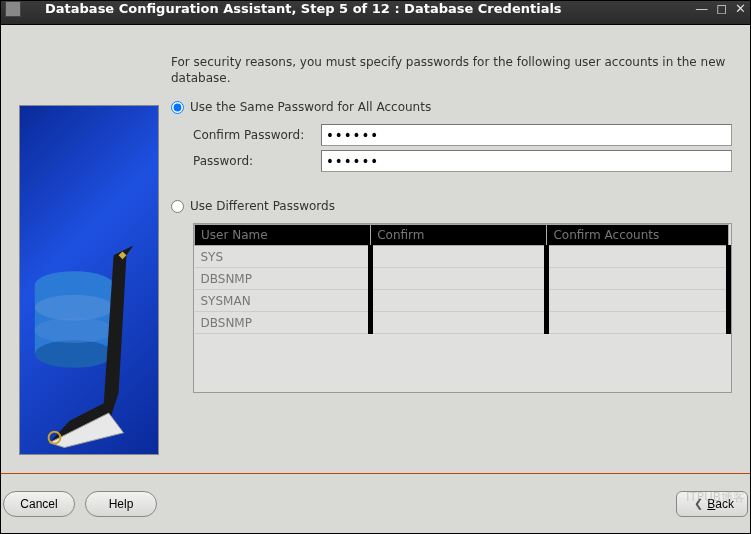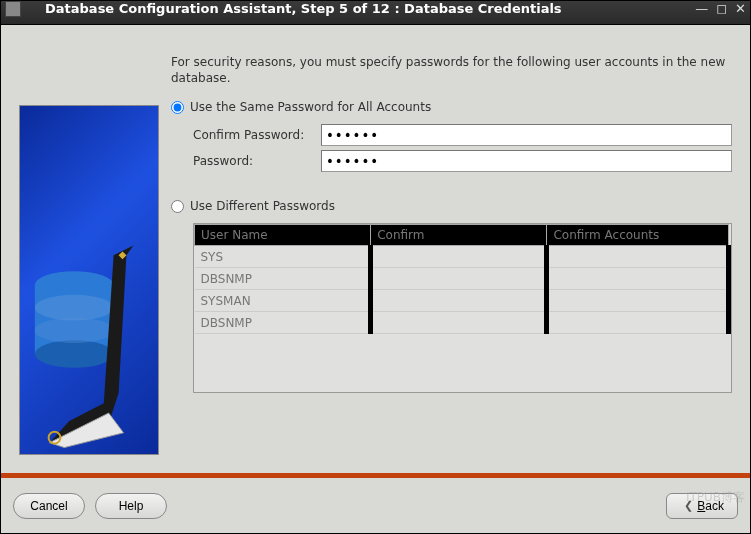--- a/index.html
+++ b/index.html
@@ -98,24 +98,24 @@
   font-size: 12px;
 }
 td {
   border-right: 5px solid #000000;
   border-bottom: 1px solid #ccc;
   padding: 3px 6px;
   height: 22px;
 }
 .footer {
   height: 60px;
-  border-top: 5px solid #c2410c;
+  border-top: 1px solid #c2410c;
   display: flex;
   align-items: center;
-  padding: 0 12px;
+  padding: 0 2px;
 }
 .footer .left { display: flex; gap: 10px; }
 .footer .right { margin-left: auto; display: flex; gap: 10px; }
 .btn {
   min-width: 72px;
   height: 26px;
   border: 1px solid #888;
   border-radius: 13px;
   background: linear-gradient(#f2f2f0, #d8d8d6);
   cursor: pointer;

